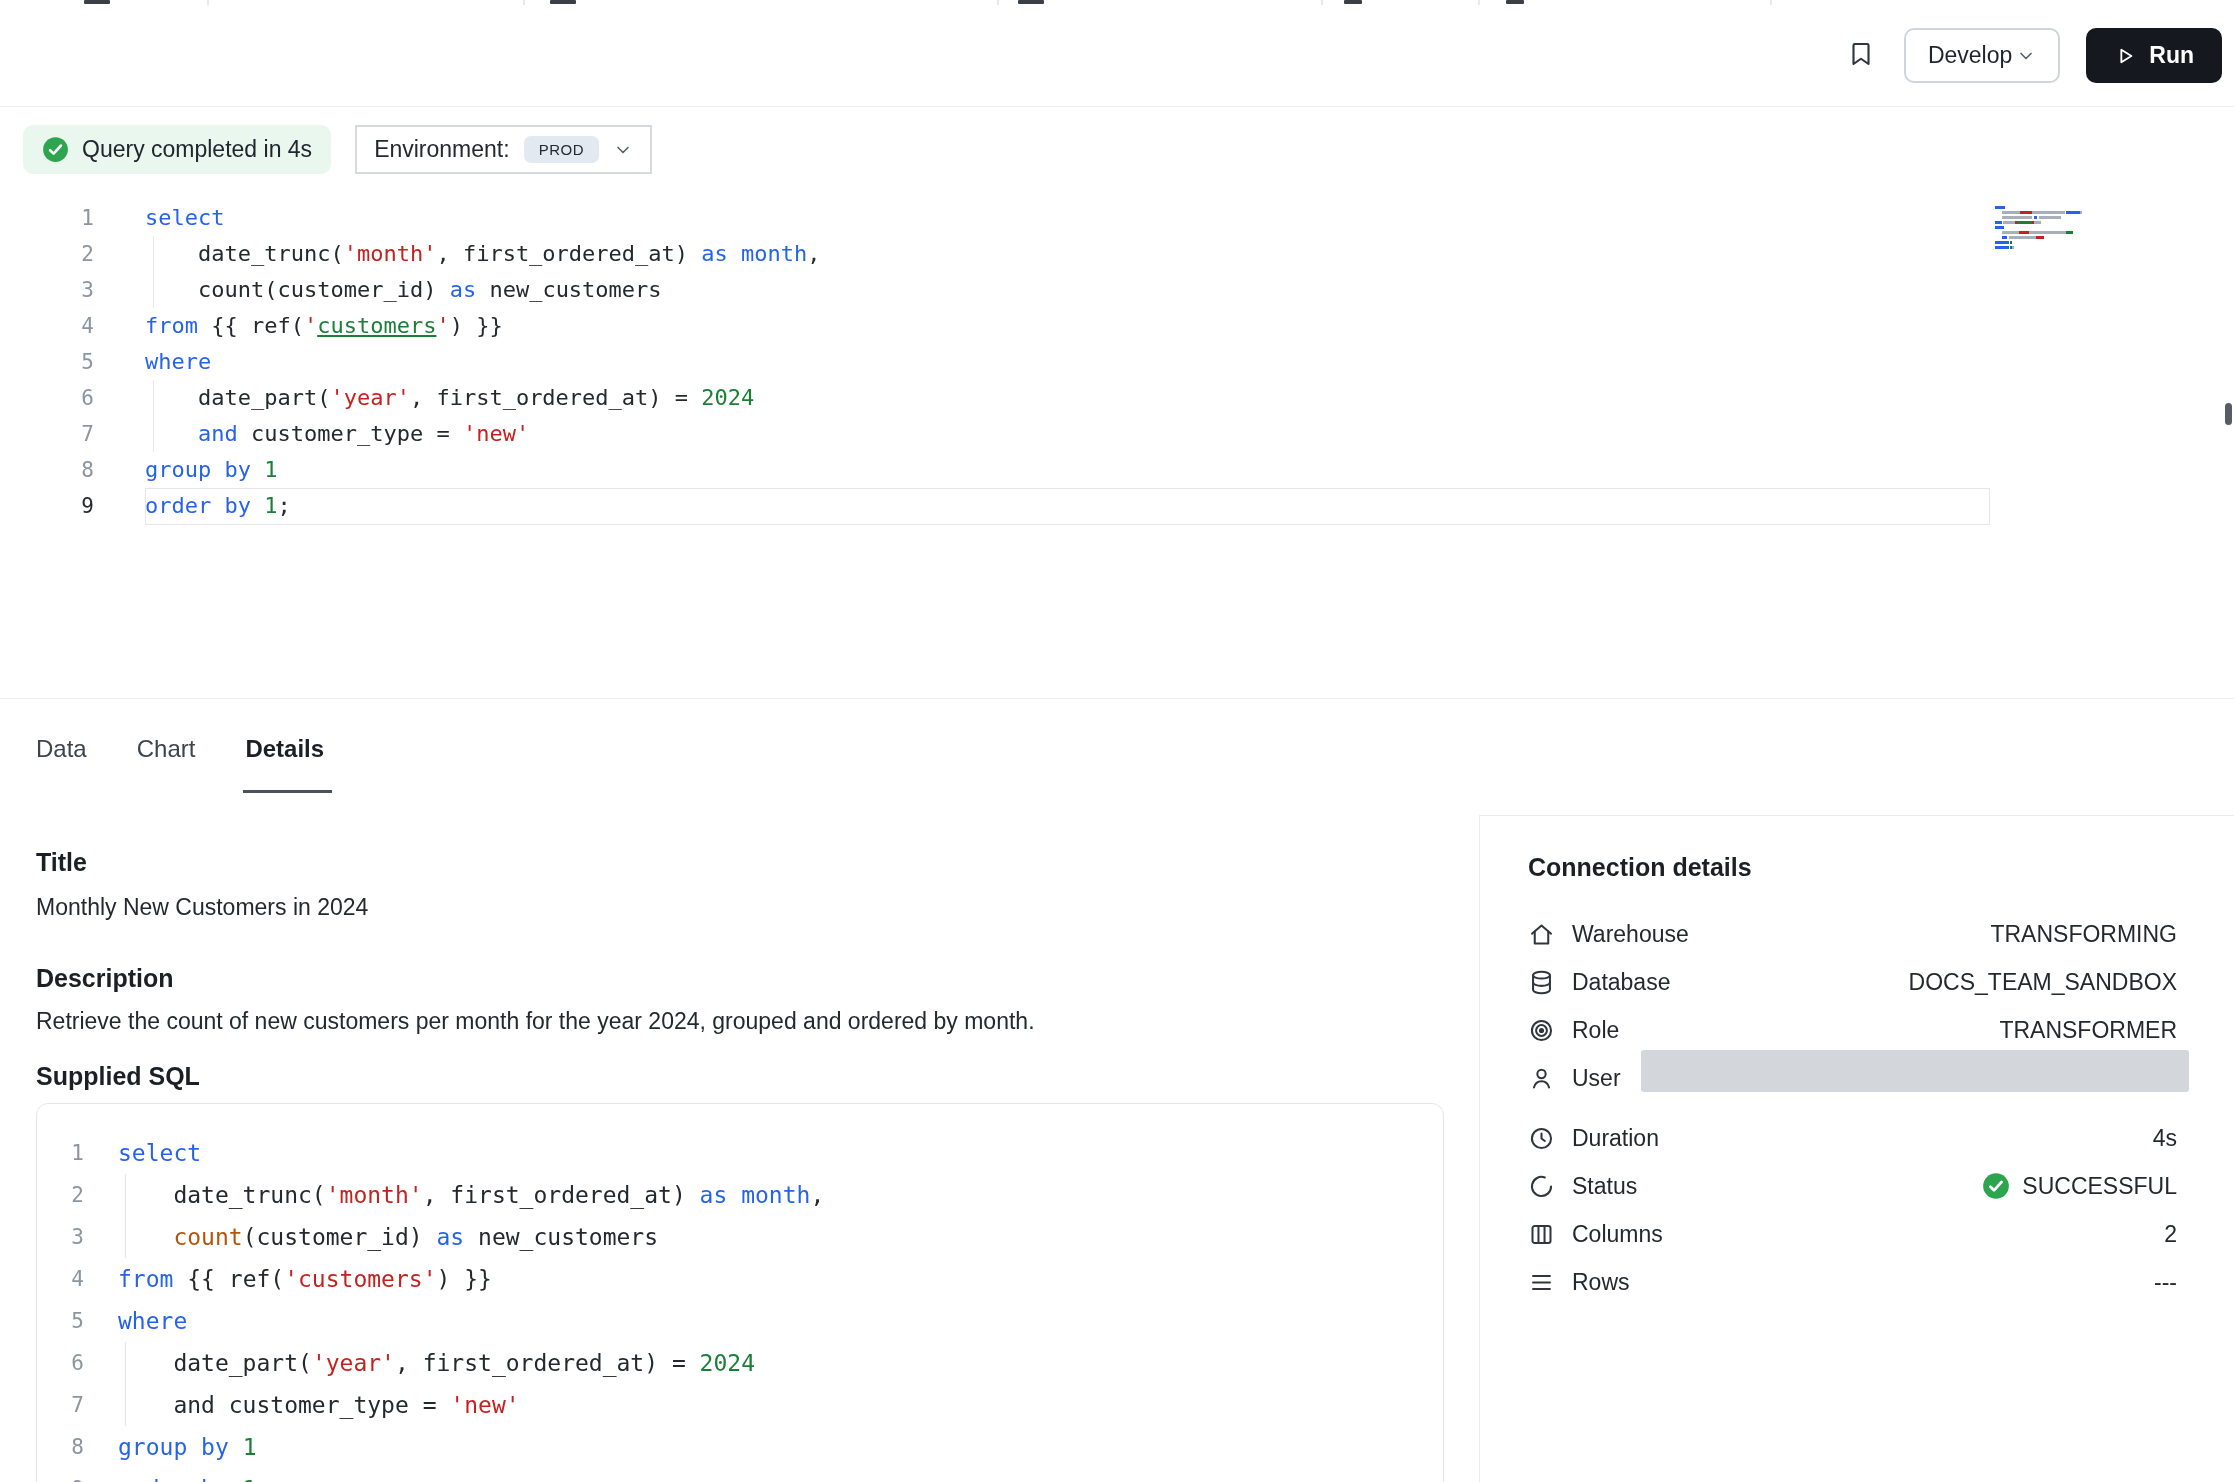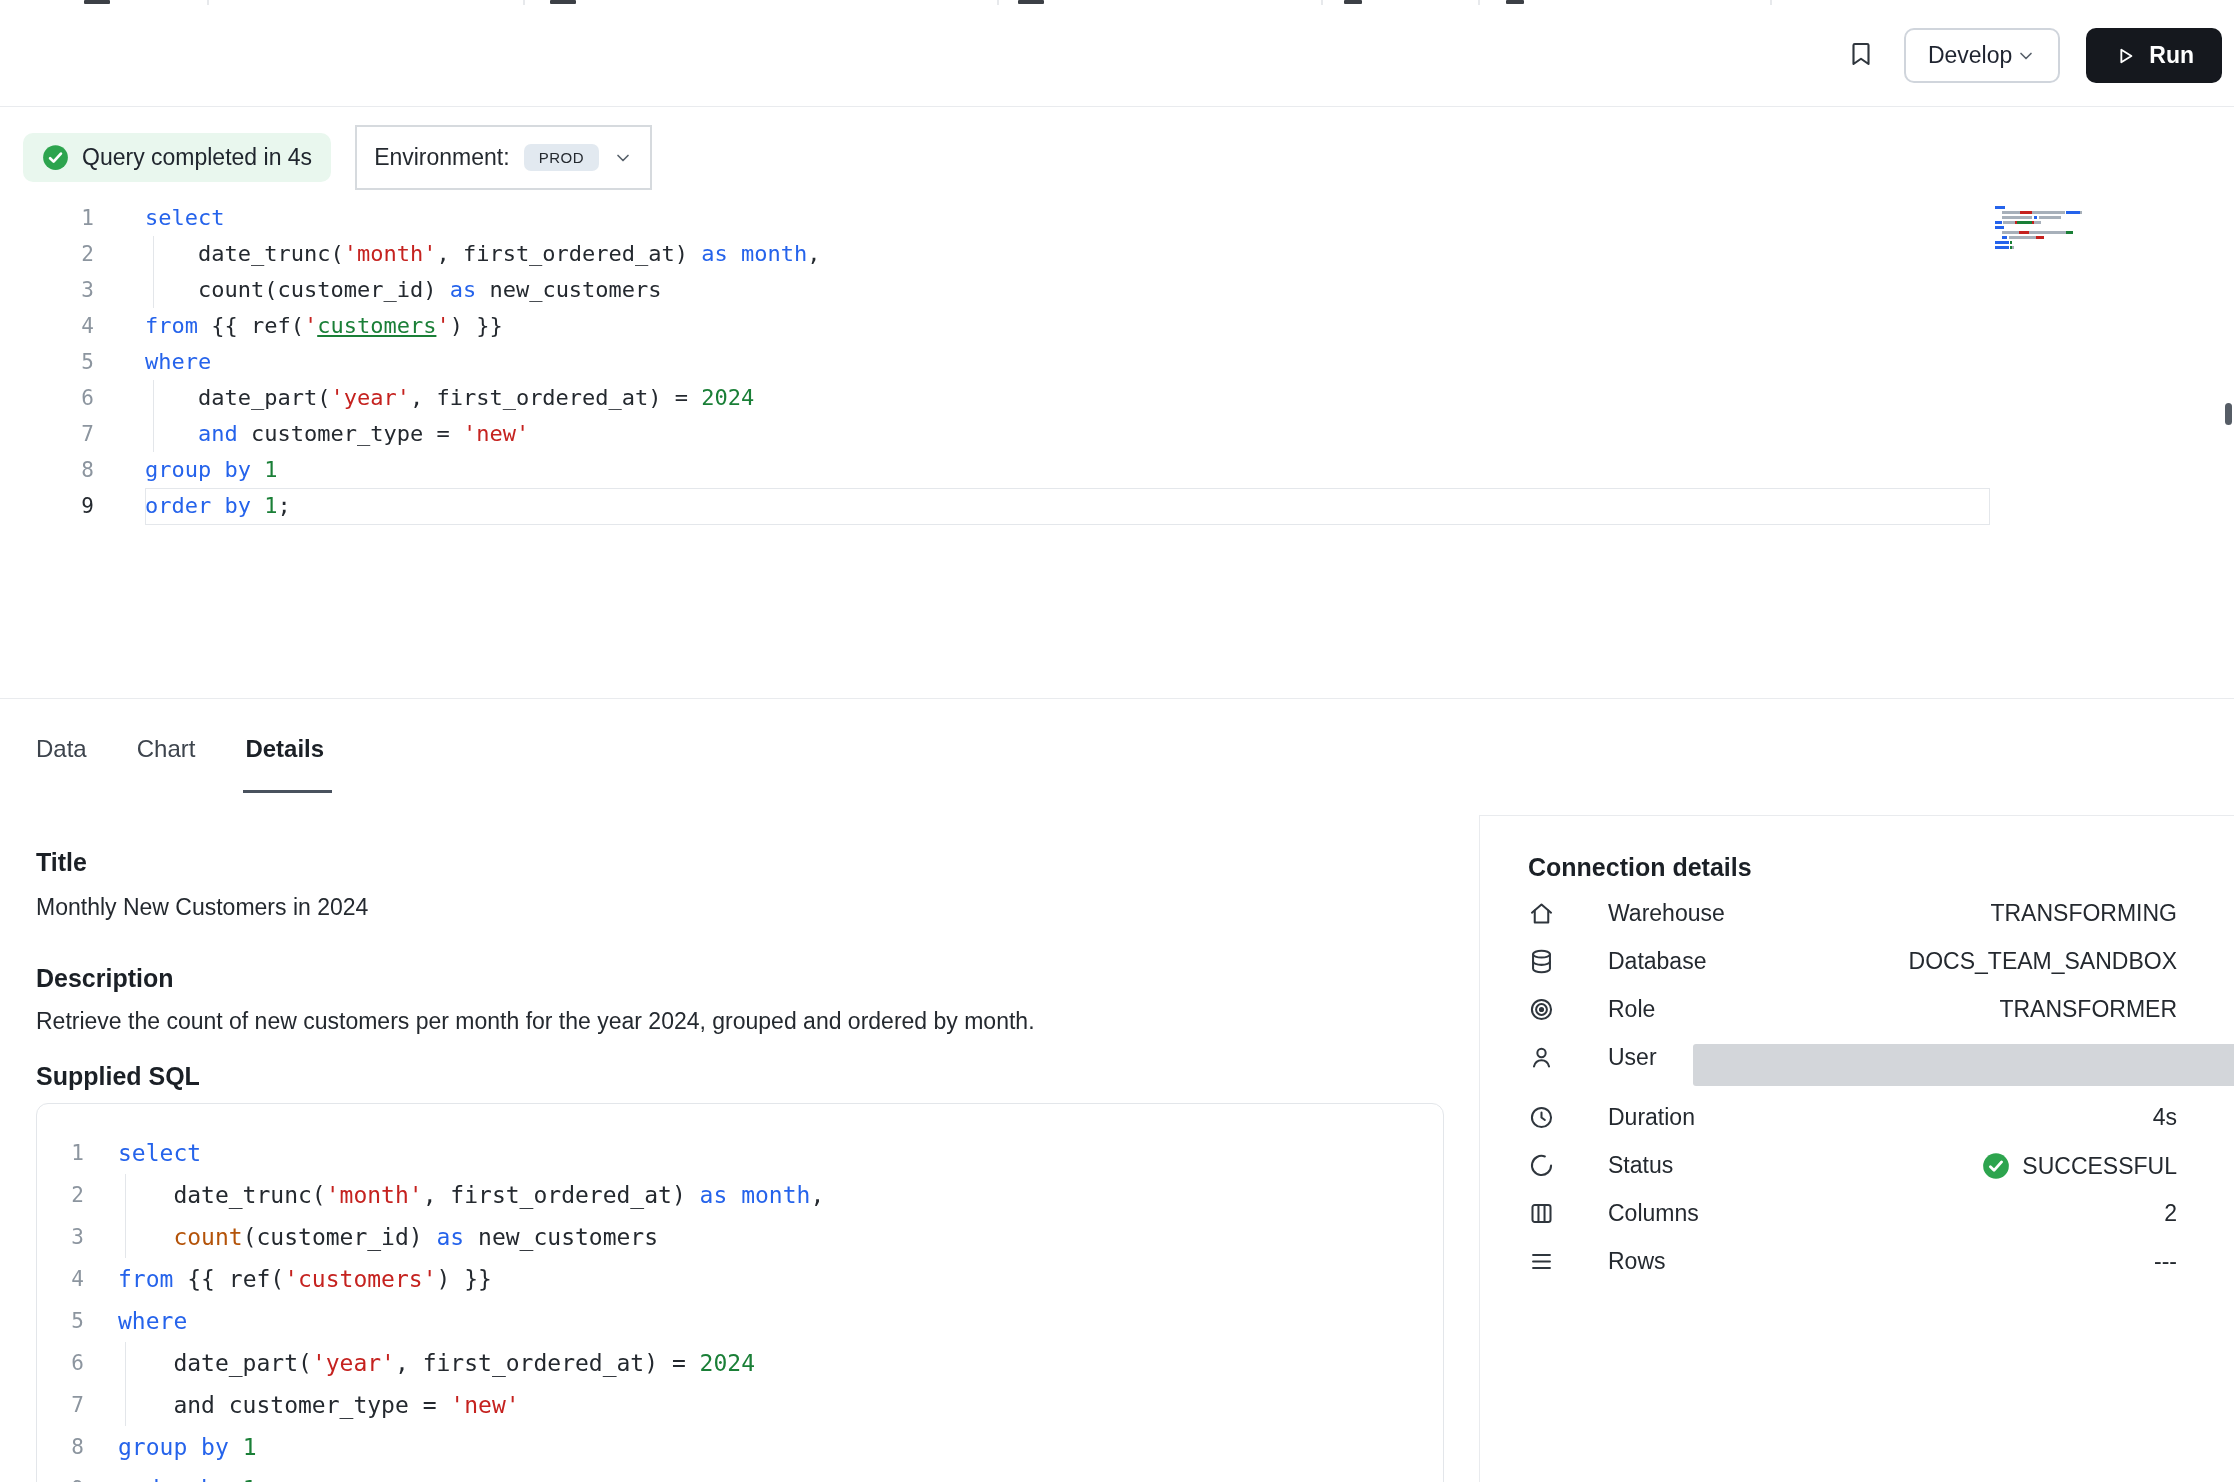--- a/index.html
+++ b/index.html
@@ -24,21 +24,21 @@
   .btn-run{ display:flex; align-items:center; gap:13px; background:#15181e; color:#fff; border:none; border-radius:10px;
             padding:14px 28px; font-size:23px; font-weight:600; font-family:inherit; cursor:pointer; }
   .btn-run .icon{ width:22px; height:22px; color:#fff; }
 
   
   .statusrow{ position:absolute; top:125px; left:23px; display:flex; align-items:center; gap:24px; }
   .pill-success{ display:flex; align-items:center; gap:13px; background:#e9f7ee; border-radius:10px;
                  height:49px; padding:0 19px; font-size:23px; color:#20262e; }
   .pill-check{ width:27px; height:27px; }
   .env-select{ display:flex; align-items:center; gap:14px; border:2px solid #d6dade; border-radius:0;
-               background:#fff; height:65px; padding:0 17px; font-size:23px; color:#24292f; cursor:pointer; }
+               background:#fff; height:49px; padding:0 17px; font-size:23px; color:#24292f; cursor:pointer; }
   .env-badge{ background:#e2e9f0; border-radius:7px; padding:5px 15px; font-size:15px; letter-spacing:.5px; color:#24292f; }
   .env-select .chev{ width:20px; height:20px; color:#57606a; }
 
   
   .code-line{ display:flex; font-family:"DejaVu Sans Mono", monospace; }
   .code-line .ln{ text-align:right; color:#8c959f; flex:none; }
   .code-line .lc{ white-space:pre; }
   .tok-kw{ color:var(--c-kw); } .tok-str{ color:var(--c-str); } .tok-num{ color:var(--c-num); }
   .tok-ref{ color:var(--c-num); text-decoration:underline; } .tok-fn{ color:#b45309; } .tok-pl{ color:#24292f; }
 
@@ -78,21 +78,21 @@
   .g-c1{ left:88px; top:70px; height:84px; }
   .g-c2{ left:88px; top:238px; height:84px; }
 
   
   .right-panel{ position:absolute; left:1479px; top:815px; right:0; bottom:0;
                 border-top:1px solid #e9ebee; border-left:1px solid #e9ebee; padding:36px 57px 0 48px; background:#fff; }
   .panel-heading{ font-size:25px; font-weight:700; color:#1b2026; line-height:30px; }
   .rows-block{ margin-top:18px; }
   .rows-block.q{ margin-top:12px; }
   .qd-heading{ margin-top:22px; }
-  .d-row{ display:flex; align-items:flex-start; height:48px;gap:36px; }
+  .d-row{ display:flex; align-items:flex-end; height:48px; }
   .row-icon{ width:27px; height:27px; color:#2f363d; margin-right:17px; }
   .d-row .lbl{ font-size:23px; color:#24292f; }
   .d-row .val{ margin-left:auto; font-size:23px; color:#24292f; display:flex; align-items:center; gap:12px; }
   .badge-icon{ width:28px; height:28px; }
   .redact{ display:block; background:#d3d6da; border-radius:3px; }
   .redact-schema{ width:182px; height:30px; }
   .redact-user{ width:548px; height:42px; margin-right:-12px; }
 
   .scroll-thumb{ position:absolute; right:2px; top:403px; width:7px; height:22px; background:#565d66; border-radius:4px; }
 </style>

